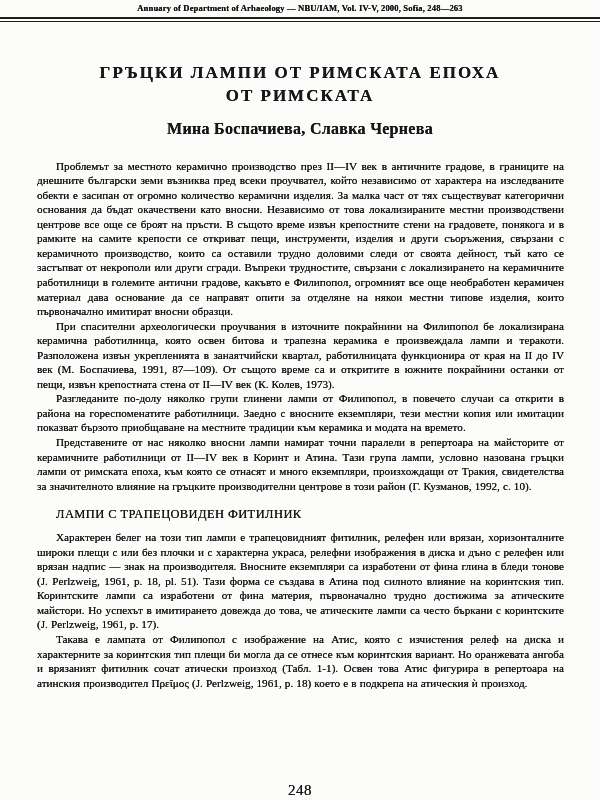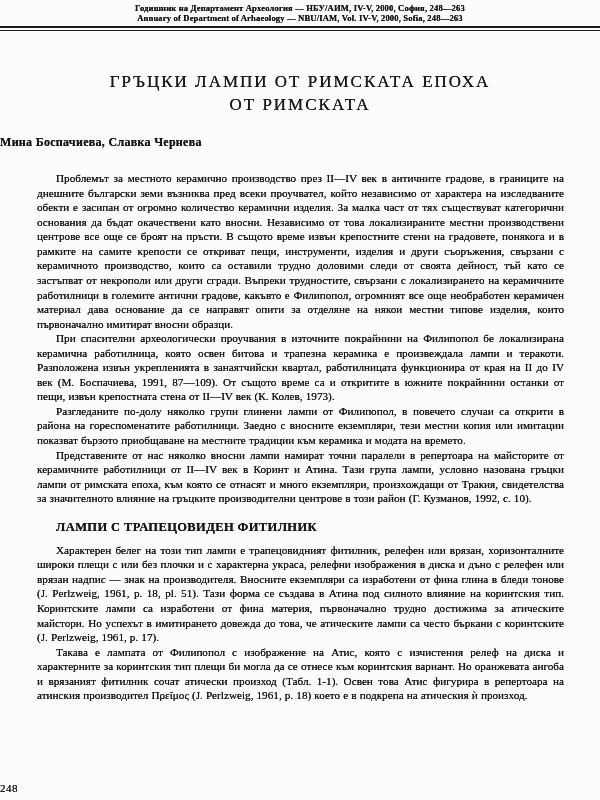--- a/index.html
+++ b/index.html
@@ -33,64 +33,64 @@
     margin-top: 3px;
     height: 2px;
     border-top: 2px solid #1c1c1c;
     border-bottom: 1px solid #1c1c1c;
   }
   .article-title {
     margin-top: 39px;
     text-align: center;
     font-size: 17px;
     line-height: 23px;
-    font-weight: normal;
+    font-weight: bold;
     letter-spacing: 2px;
   }
   .authors {
-    margin-top: 19px;
-    font-size: 12px;
+    margin-top: 13px;
+    text-align: center;
+    font-size: 16px;
     font-weight: bold;
     letter-spacing: 0.3px;
   }
   .body-col {
     margin: 21px 36px 0 37px;
   }
   .body-p {
     margin: 0;
     font-size: 11.2px;
     line-height: 14.55px;
     text-align: justify;
     text-indent: 19px;
     word-spacing: 0.3px;
   }
   .section-heading {
     margin: 14px 0 9px 19px;
     font-size: 12.5px;
     line-height: 14px;
-    font-weight: bold;
+    font-weight: normal;
     letter-spacing: 0.4px;
   }
   .page-number {
     position: absolute;
     left: 0;
     right: 0;
     top: 782px;
-    text-align: left;
-    font-size: 11px;
+    text-align: center;
+    font-size: 15px;
     letter-spacing: 0.5px;
   }
 </style>
 </head>
 <body>
 
 <div class="page">
 
   <header class="running-header">
-    <div>Годишник на Департамент Археология — НБУ/АИМ, IV-V, 2000, София, 248—263</div>
     <div>Annuary of Department of Arhaeology — NBU/IAM, Vol. IV-V, 2000, Sofia, 248—263</div>
   </header>
 
   <div class="header-divider"></div>
 
   <h1 class="article-title">
     <span>ГРЪЦКИ ЛАМПИ ОТ РИМСКАТА ЕПОХА</span><br>
     <span>ОТ РИМСКАТА</span>
   </h1>
 

